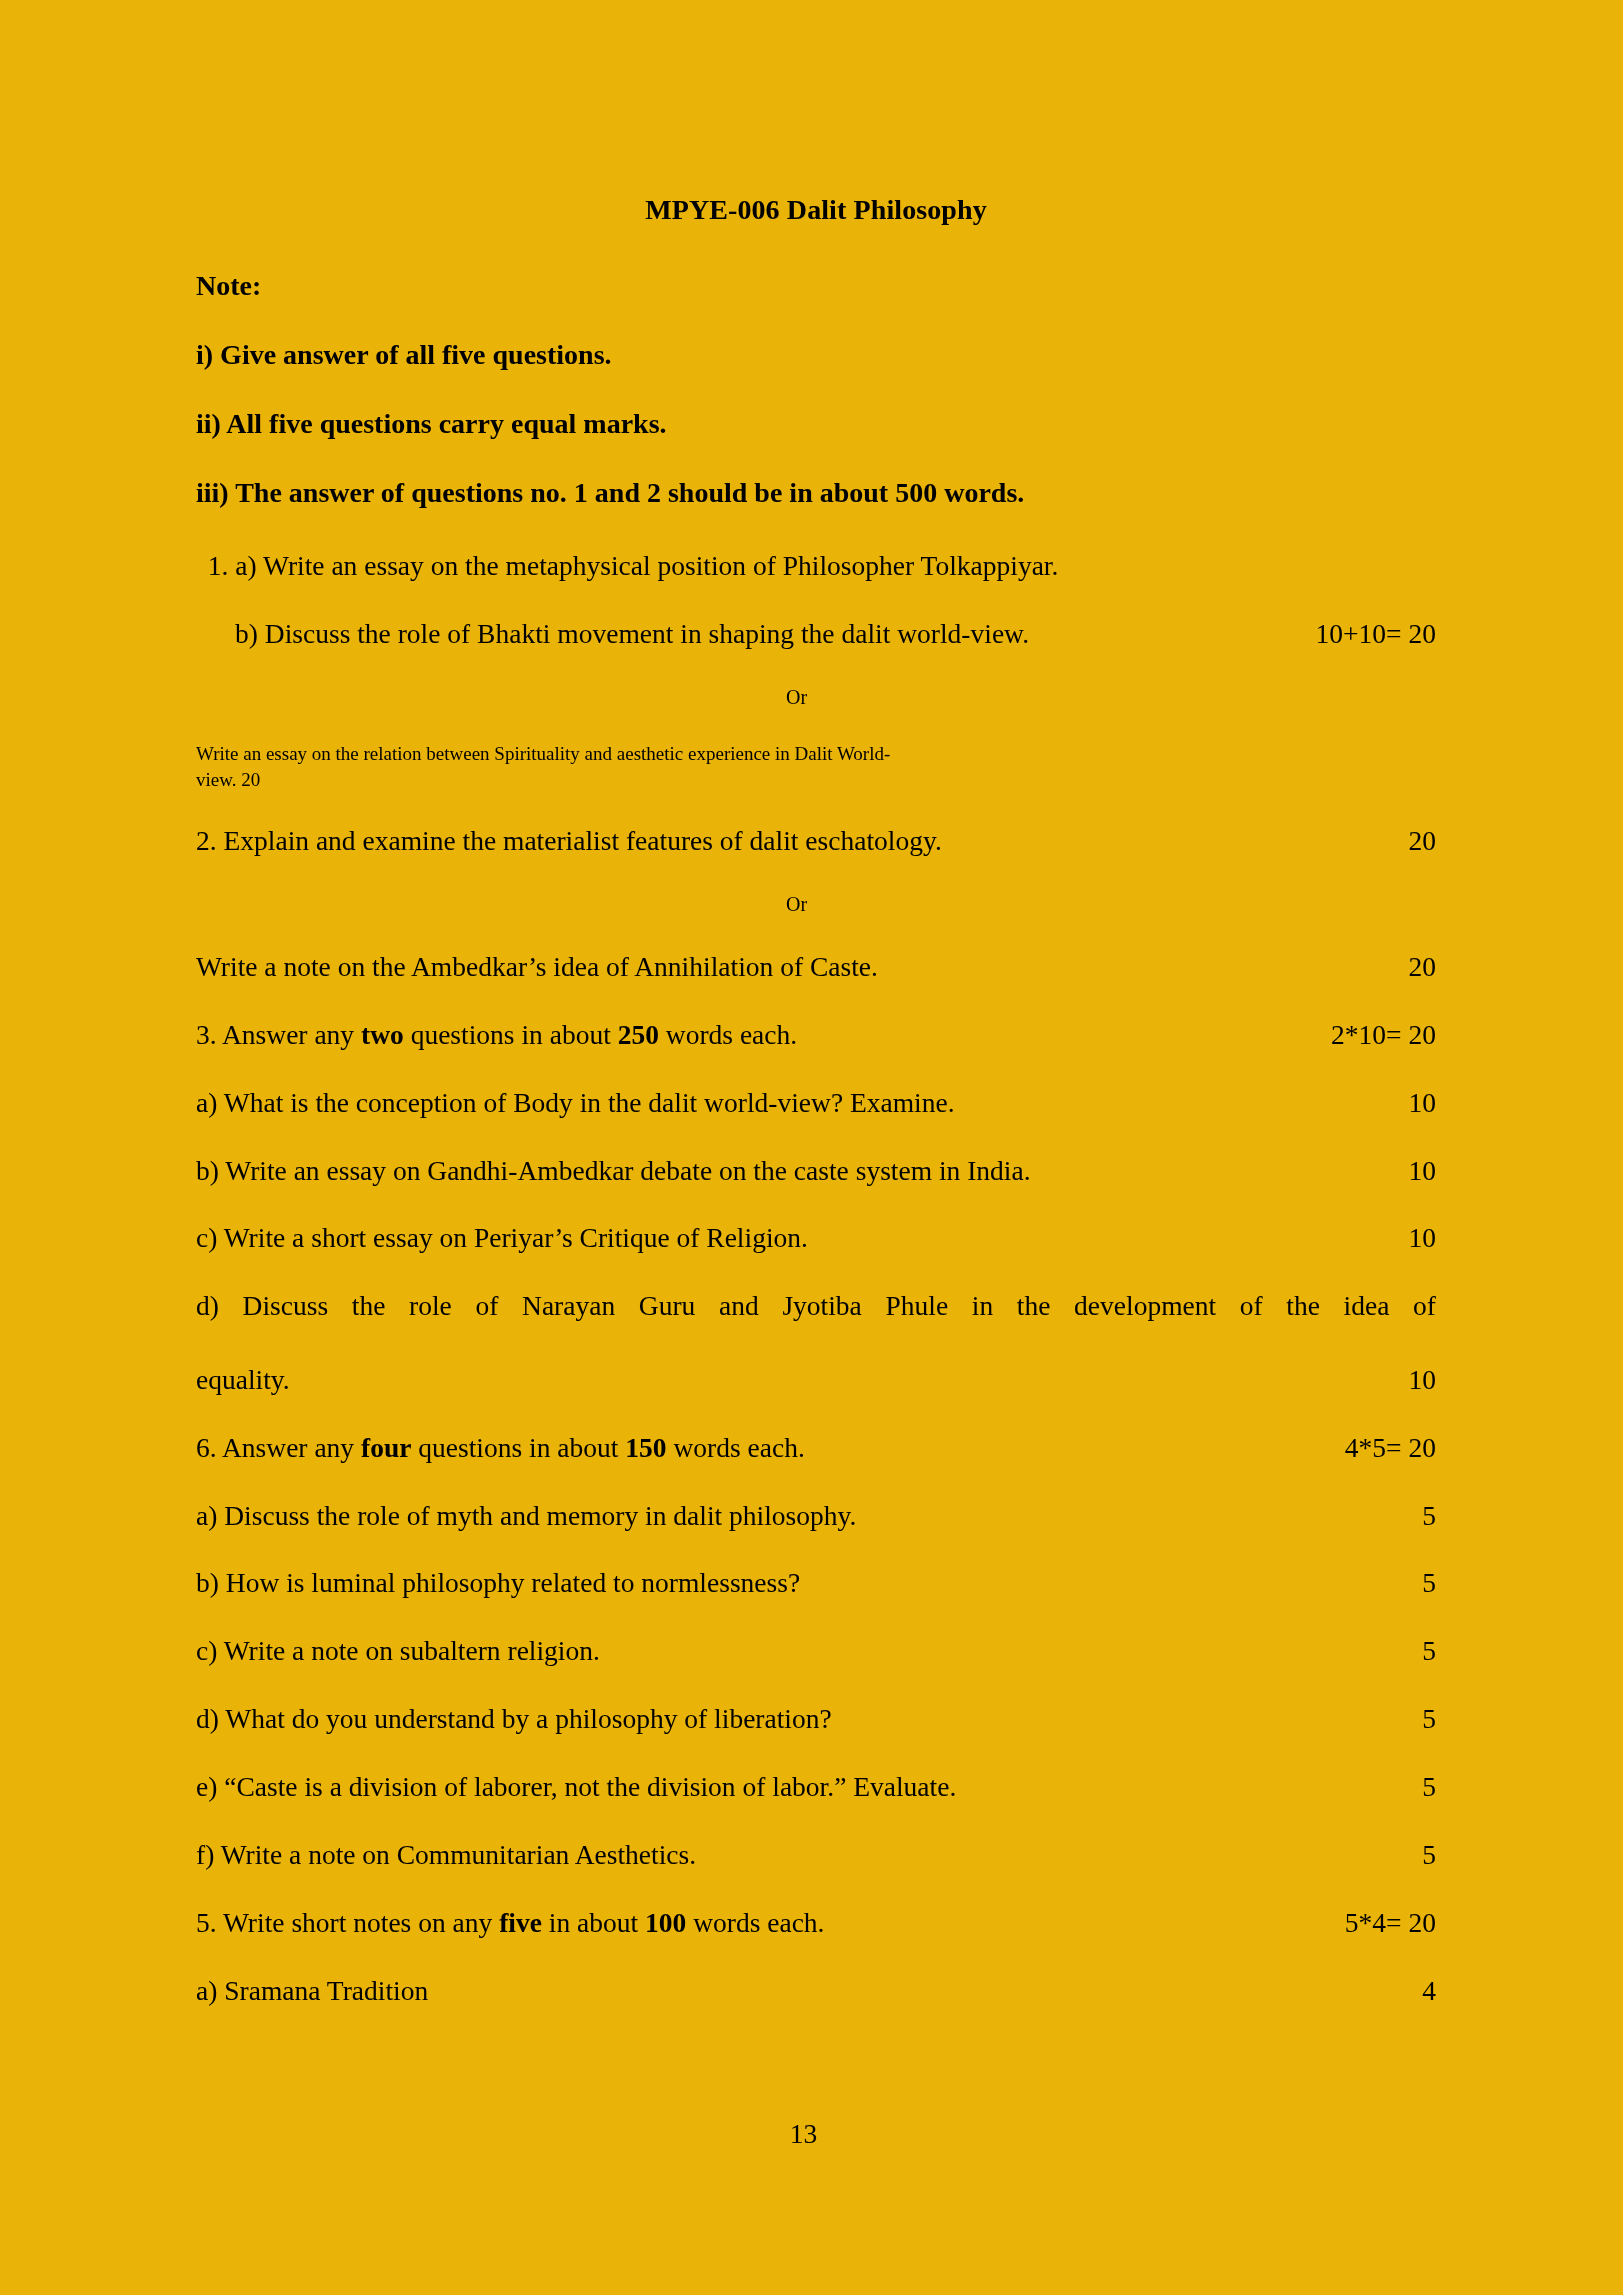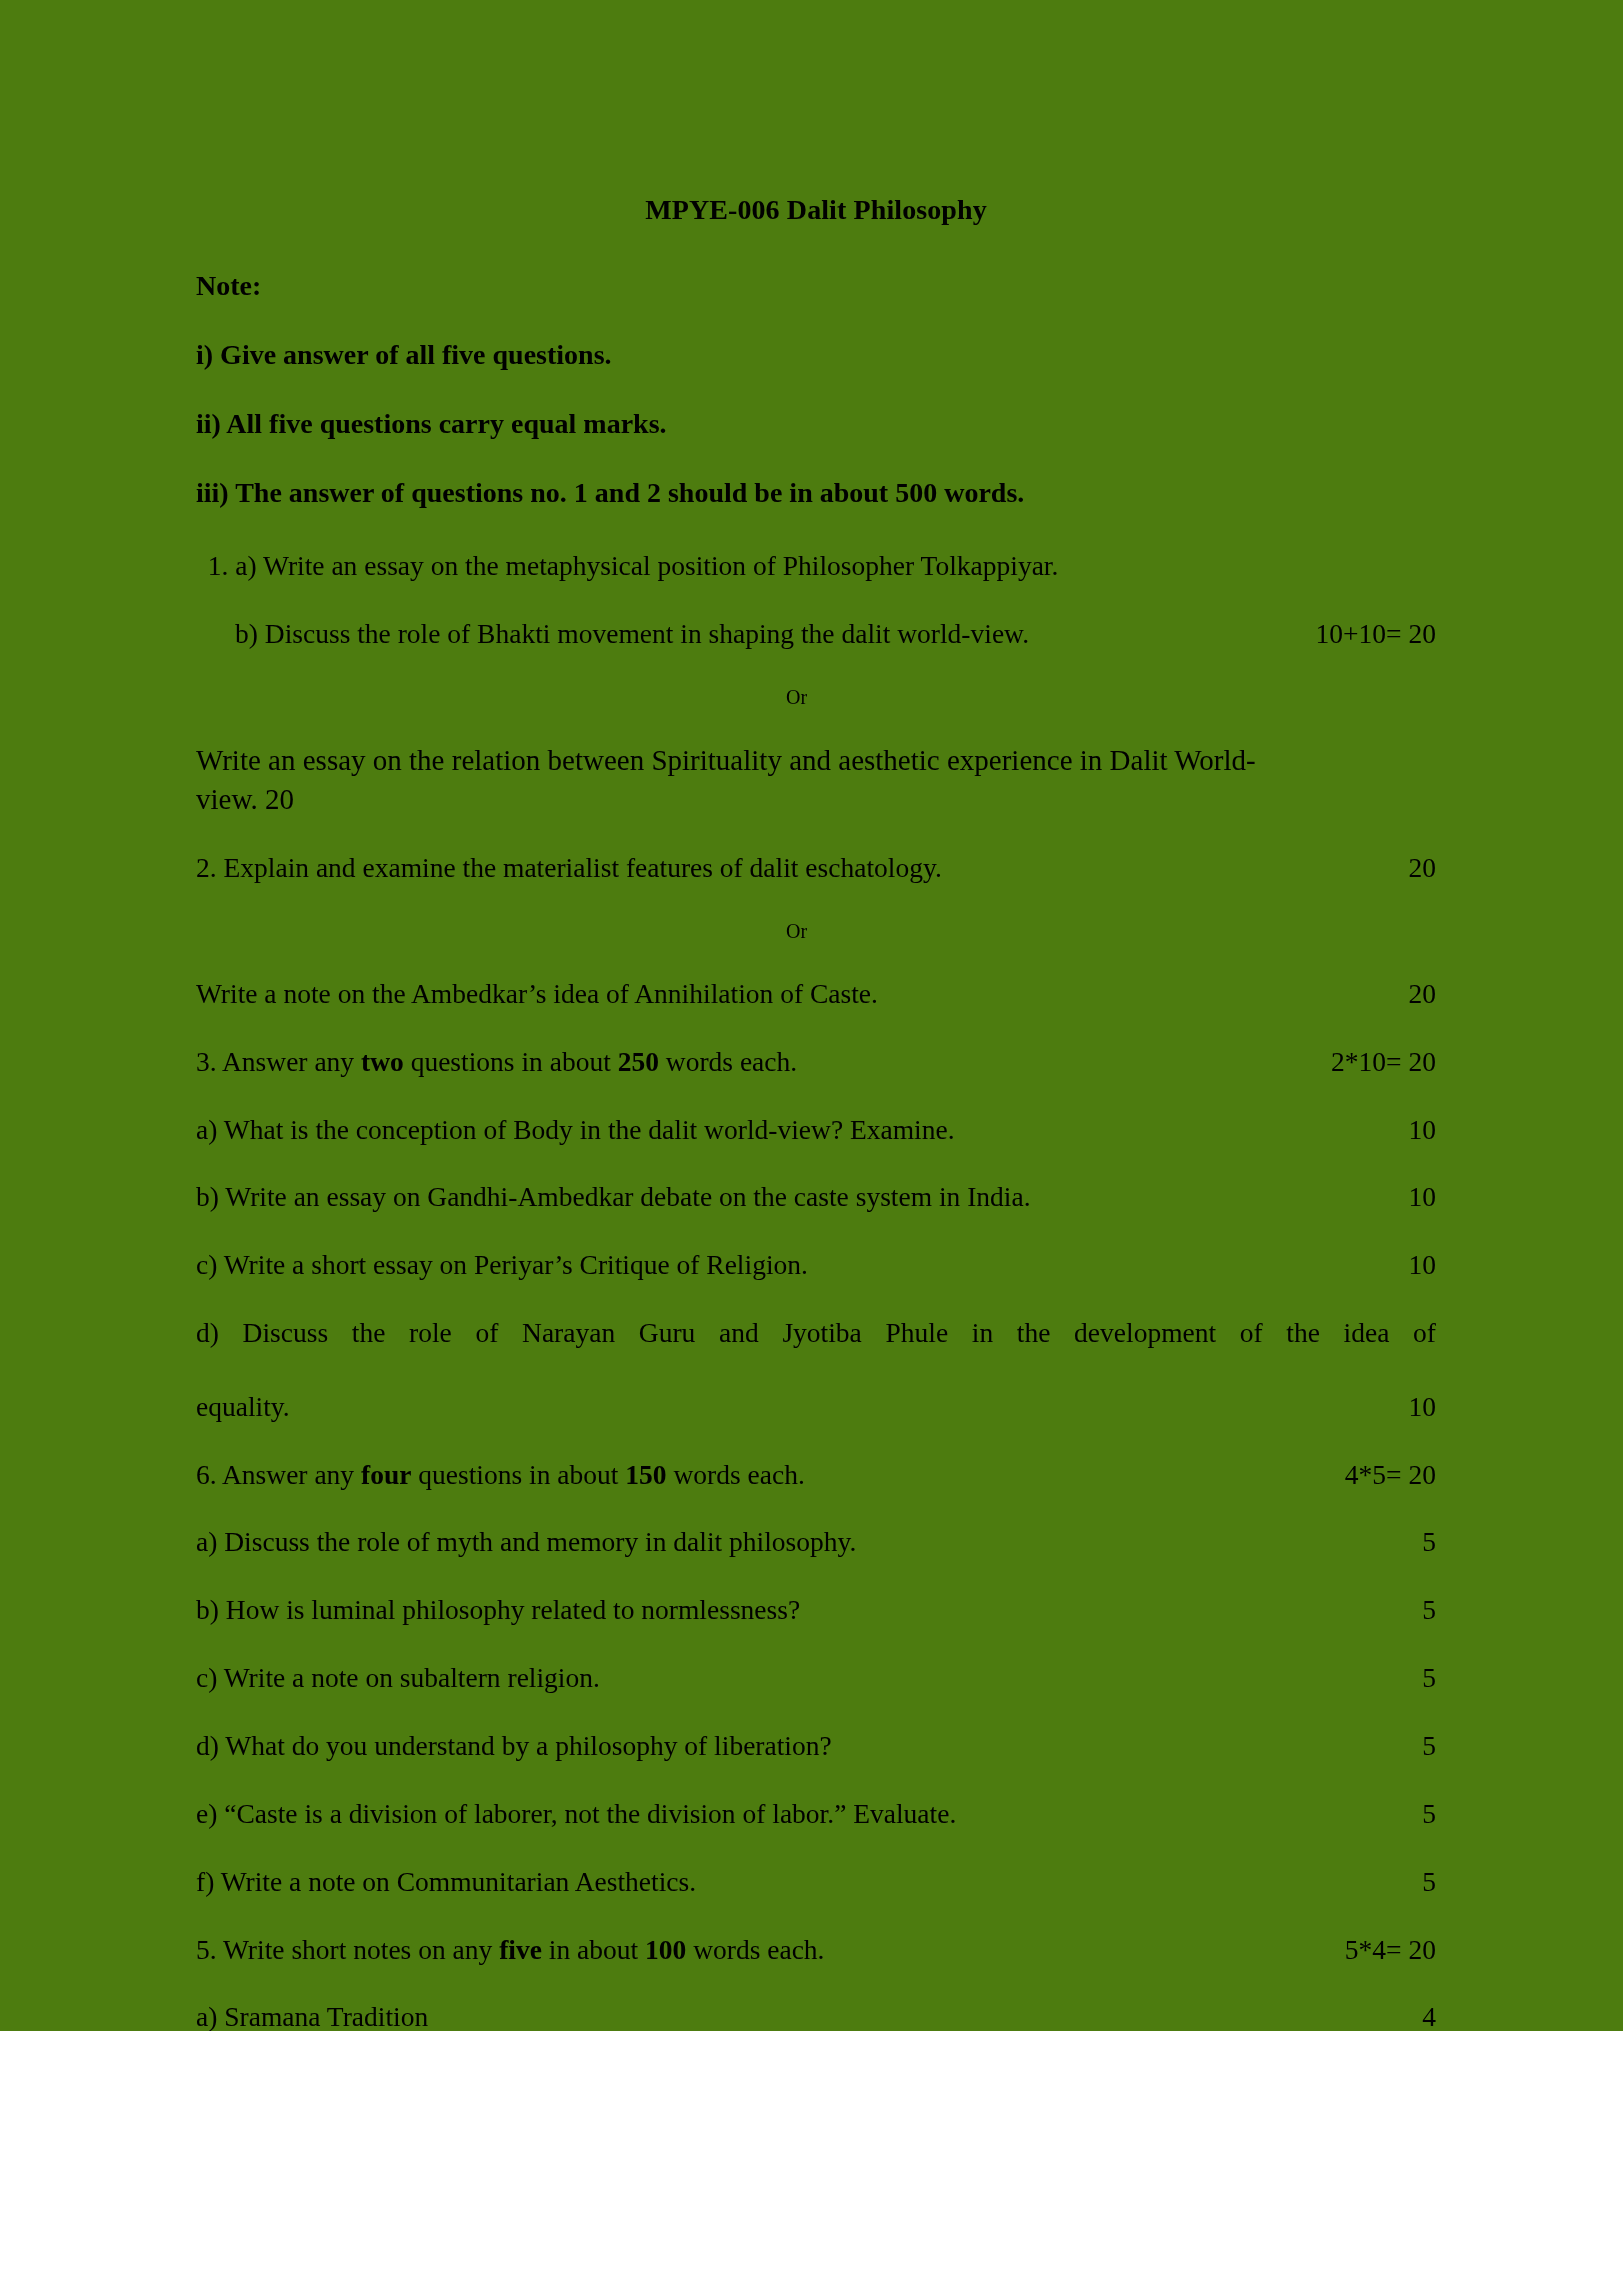--- a/index.html
+++ b/index.html
@@ -7,22 +7,22 @@
     padding: 0;
     background: #ffffff;
   }
   body {
     font-family: "Liberation Serif", "DejaVu Serif", serif;
     color: #000000;
   }
   .page {
     position: relative;
     width: 1623px;
-    height: 2031px;
-    background: #4d7c0f;
+    height: 2295px;
+    background: #eab308;
     box-sizing: border-box;
     padding: 196px 187px 0 196px;
     overflow: hidden;
   }
   .doc-title {
     text-align: center;
     font-weight: bold;
     font-size: 28px;
     line-height: 1.0;
     margin: 0 0 48px 0;
@@ -50,21 +50,21 @@
     white-space: nowrap;
   }
   .or-row {
     text-align: center;
     font-size: 20px;
     line-height: 1.34;
     margin: 0 0 31px 0;
     padding-right: 39px;
   }
   .para {
-    font-size: 29px;
+    font-size: 19px;
     line-height: 1.34;
     margin: 0 0 31px 0;
     text-align: justify;
     text-justify: inter-word;
   }
   .para-last-line {
     text-align: left;
   }
   .wrap-row {
     position: relative;

